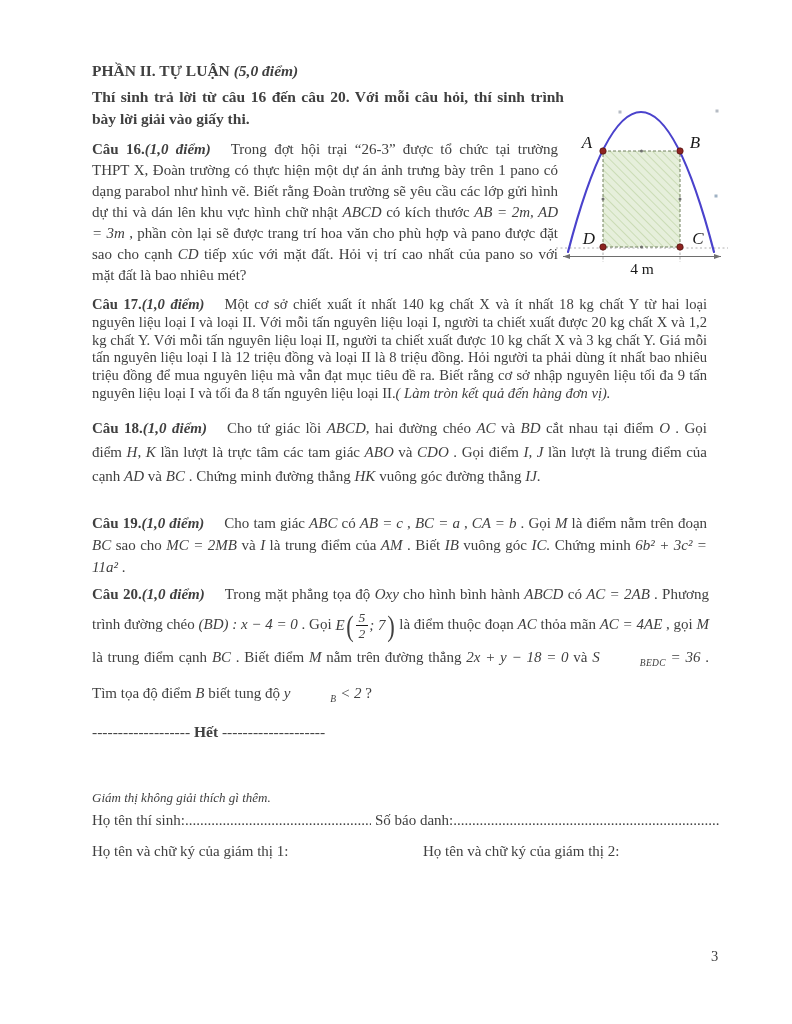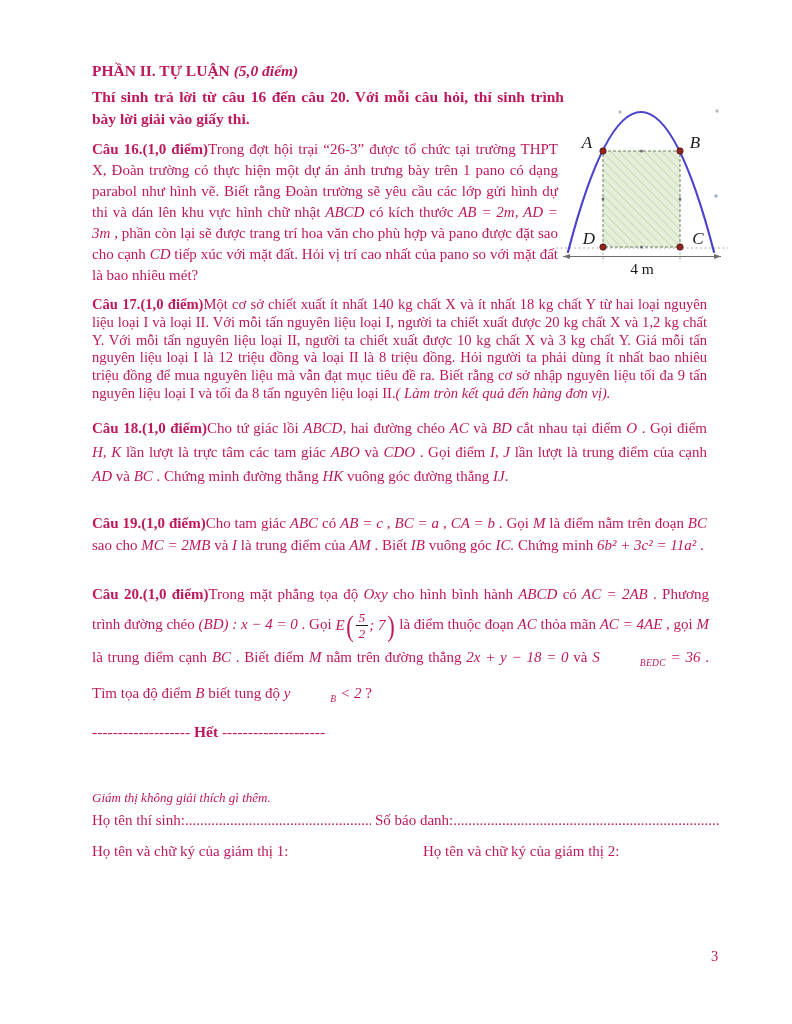--- a/index.html
+++ b/index.html
@@ -1,30 +1,30 @@
 <!DOCTYPE html>
 <html><head>
 <meta charset="utf-8">
 <style>
   html,body{margin:0;padding:0;background:#ffffff;}
   .page{position:relative;width:792px;height:1024px;background:#ffffff;overflow:hidden;
-        font-family:"Liberation Serif",serif;color:#be185d;}
+        font-family:"Liberation Serif",serif;color:#404040;}
   .title{position:absolute;left:92px;top:62px;font-size:15.5px;white-space:nowrap;}
   .title b{font-weight:bold;}
   .bi{font-style:italic;font-weight:bold;}
   .intro{position:absolute;left:92px;top:86px;width:472px;font-weight:bold;
          font-size:15.5px;line-height:21.5px;text-align:justify;margin:0;}
   .q{position:absolute;left:92px;text-align:justify;margin:0;font-size:15px;}
   .q16{top:139px;width:466px;line-height:21px;}
   .q17{top:296px;width:615px;line-height:17.8px;font-size:14.6px;}
   .q18{top:416px;width:615px;line-height:24px;}
   .q19{top:512px;width:615px;line-height:22px;}
   .q20{top:579px;width:617px;line-height:30px;}
   .qlabel{font-weight:bold;}
-  .qpoints{font-weight:bold;margin-right:0;}
+  .qpoints{font-weight:bold;font-style:italic;margin-right:20px;}
   .run-n{}
   .run-m{font-style:italic;}
   .run-i{font-style:italic;}
   .run-sub{font-style:italic;font-size:9.5px;vertical-align:-4px;letter-spacing:.3px;padding-left:40px;}
   .fracx{display:inline-flex;align-items:center;vertical-align:middle;line-height:1;}
   .bigp{font-size:30px;font-weight:300;line-height:.9;transform:scaleX(.75);}
   .stack{display:inline-flex;flex-direction:column;align-items:center;font-style:italic;
          font-size:13.5px;line-height:1.15;margin:0 1px;}
   .num{border-bottom:1px solid #1a1a1a;padding:0 3px;}
   .den{padding:0 3px;}

